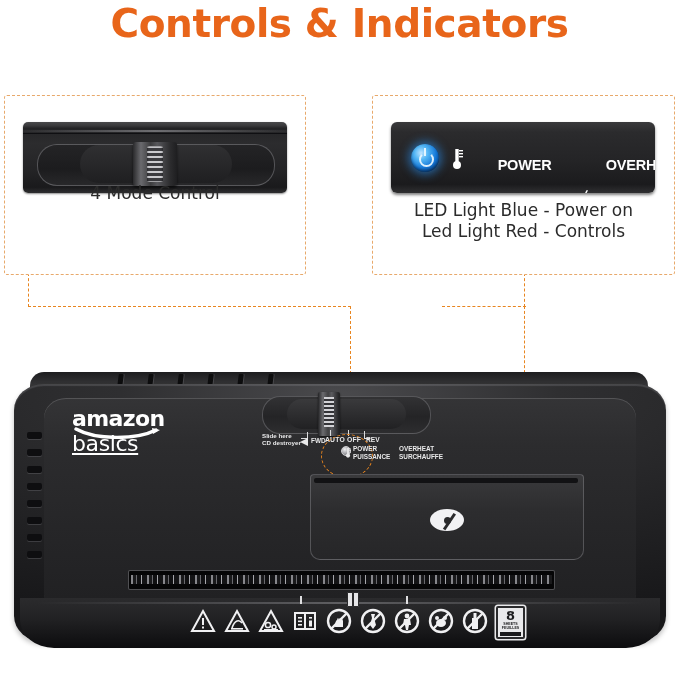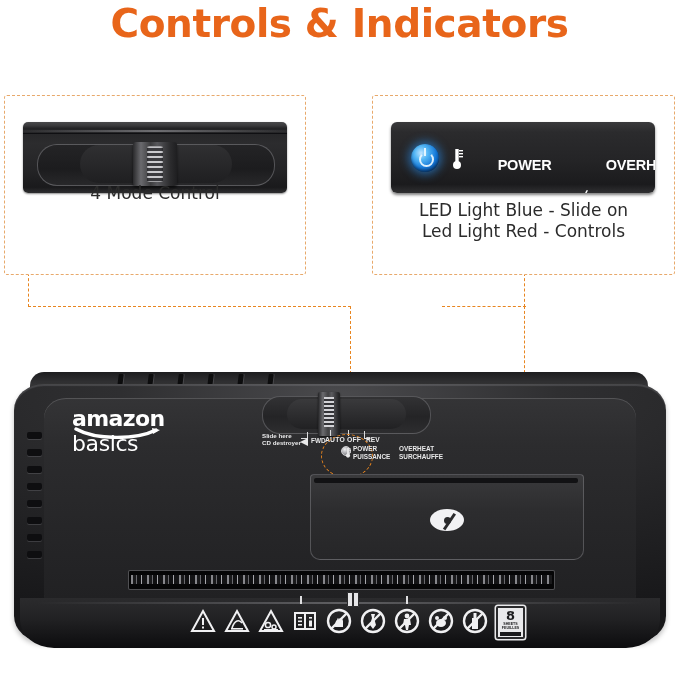--- a/index.html
+++ b/index.html
@@ -181,21 +181,21 @@
   .logo{
     position:absolute;left:72px;top:406px;width:150px;height:34px;
     color:#fff;
   }
   .logo .a1{
     font-family:"DejaVu Sans", sans-serif;
     font-size:22px;font-weight:bold;letter-spacing:-0.6px;
   }
   .logo .a2{
     font-family:"DejaVu Sans", sans-serif;
-    font-size:22px;font-weight:normal;letter-spacing:-0.4px;
+    font-size:22px;font-weight:normal;letter-spacing:-0.4px;text-decoration:underline;
   }
 
   
   .dev-slider{
     position:absolute;left:262px;top:396px;width:167px;height:36px;
     border-radius:18px;
     background:linear-gradient(180deg,#323234,#242426 55%,#2d2d2f);
     border:1px solid rgba(150,150,155,.4);
   }
   .dev-slider .pill{
@@ -368,21 +368,21 @@
       <div class="panel-text">
         <span>POWER</span><br>
         <span>PUISSANCE</span><span class="sep">/</span>
       </div>
       <div class="panel-text" style="left:184px;top:18px;">
         <span>OVERHEAT</span><br>
         <span>SURCHAUFFE</span>
       </div>
     </div>
     <div class="caption" id="caption-right">
-      <div>LED Light Blue - Slide on</div>
+      <div>LED Light Blue - Power on</div>
       <div>Led Light Red - Controls</div>
     </div>
   </div>
 
   <div class="shredder">
     <div class="body-top"></div>
     <div class="vents-top">
       <i style="left:0px;"></i>
         <i style="left:30px;"></i>
         <i style="left:60px;"></i>

